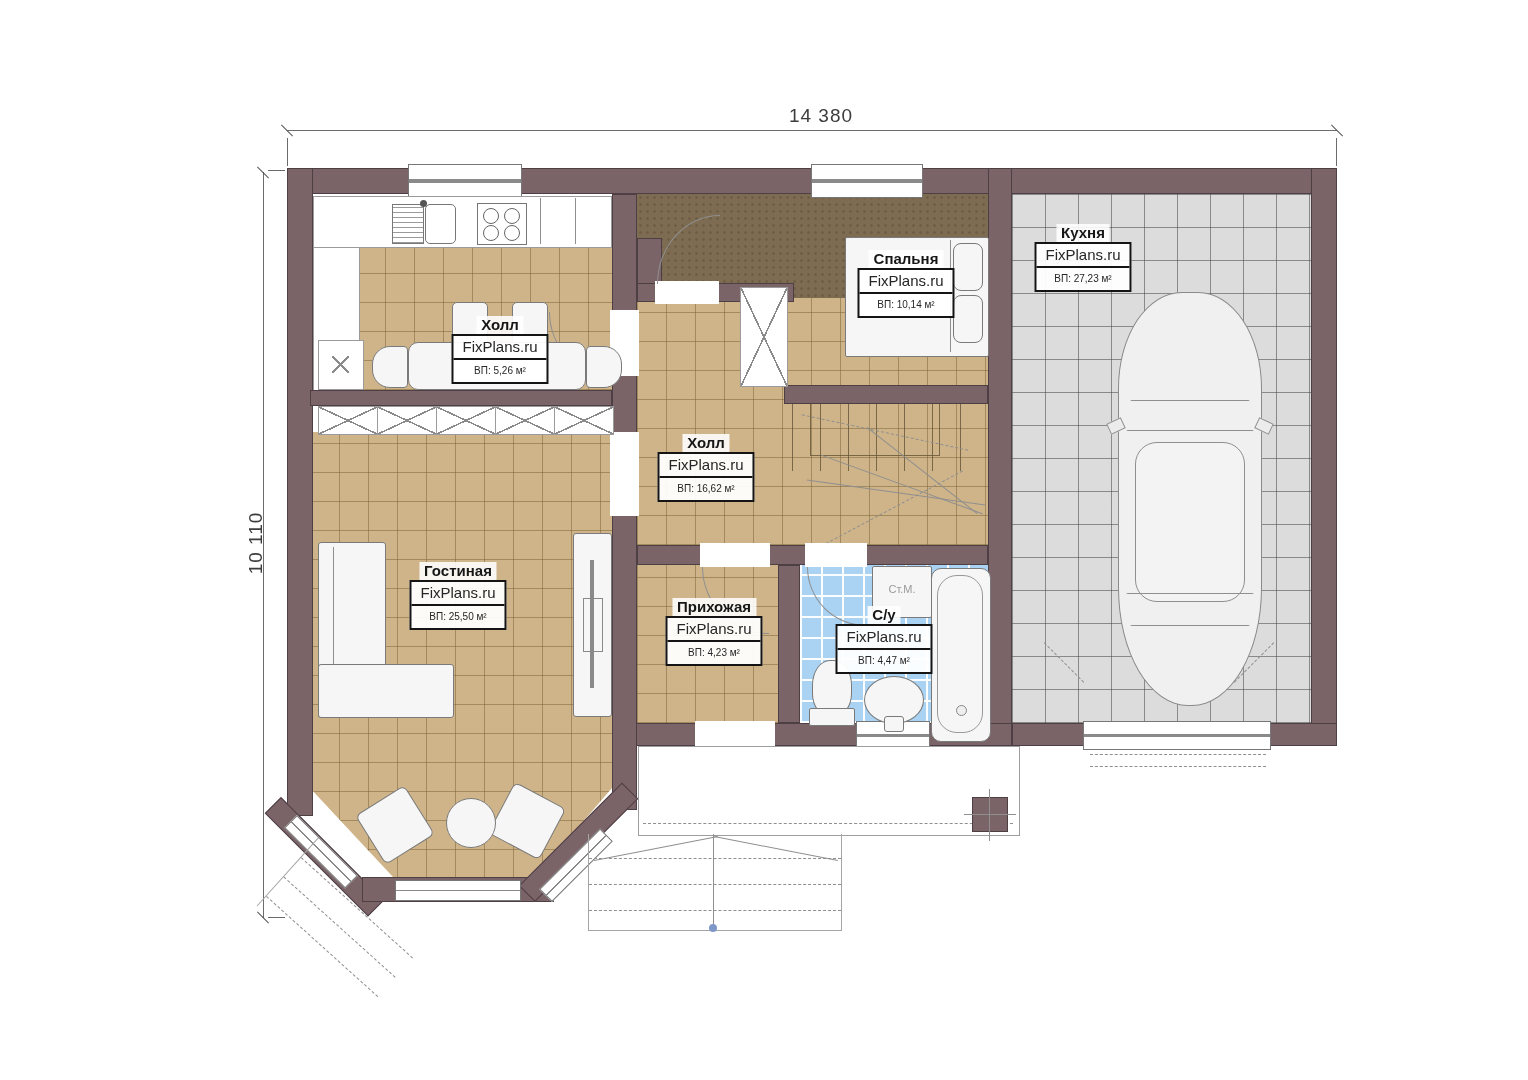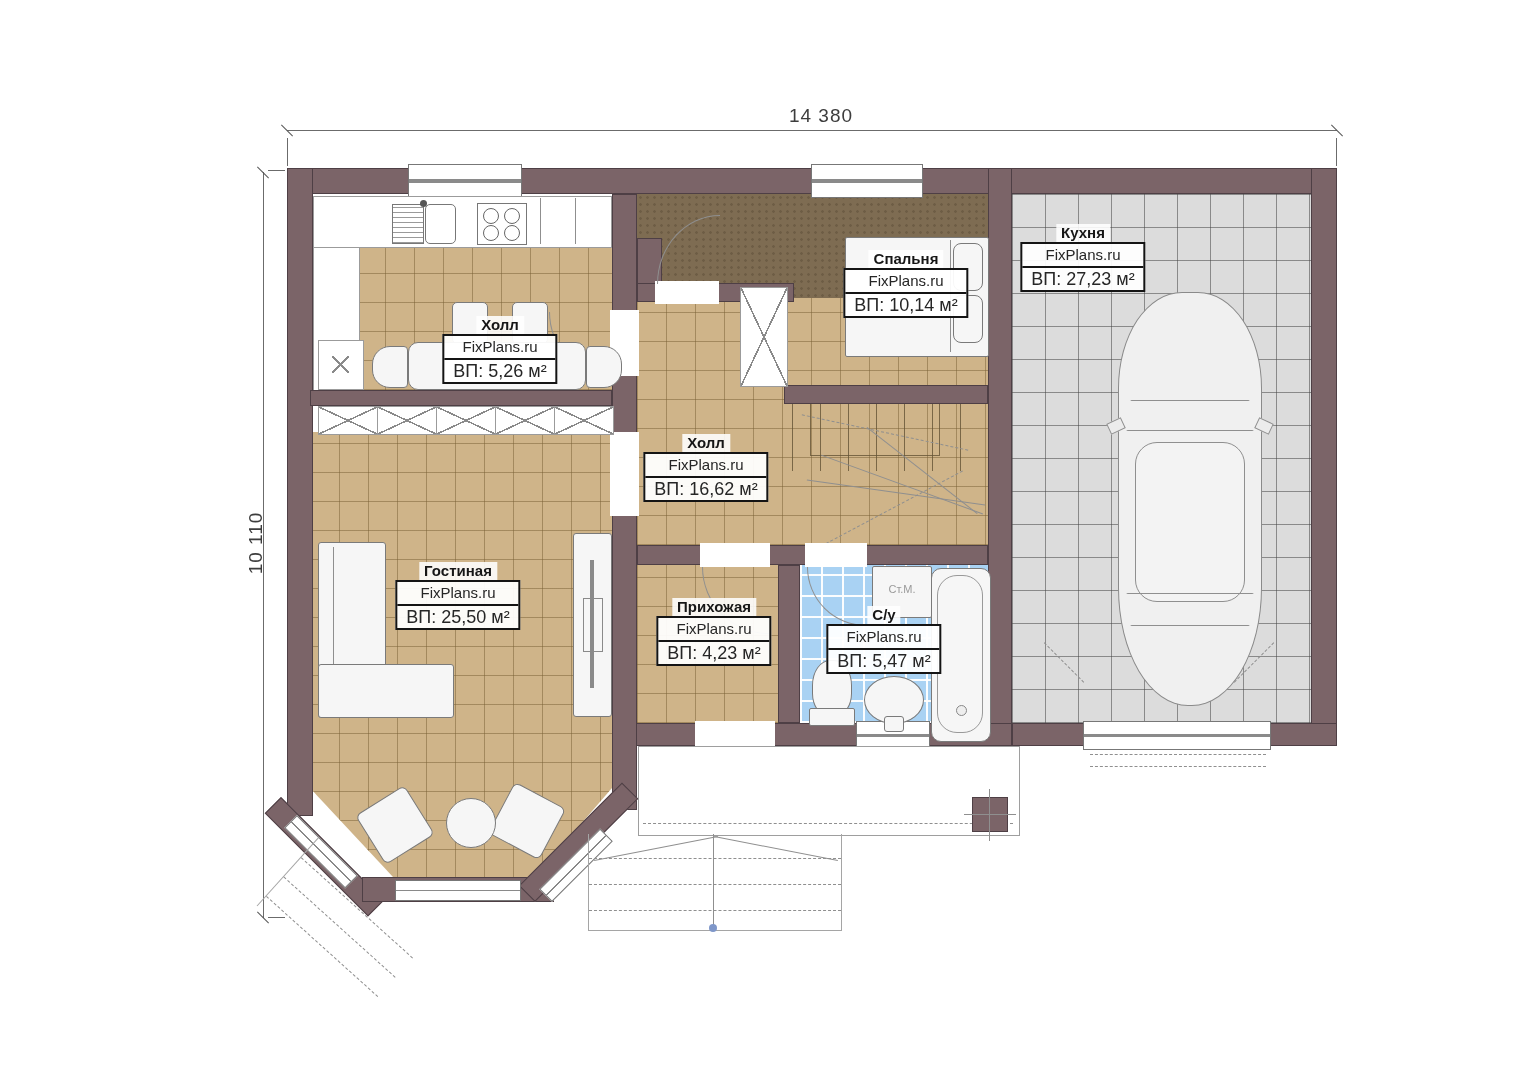--- a/index.html
+++ b/index.html
@@ -37,21 +37,21 @@
   .dimline-v{position:absolute;border-left:1px solid #6b6b6b;}
   .tick{position:absolute;width:16px;border-top:1.6px solid #555;transform:rotate(45deg);}
   .dimtext{position:absolute;color:#3d3d3d;font-size:19px;letter-spacing:1px;background:#fff;
            padding:0 6px;text-align:center;white-space:nowrap;}
   
   .rlabel{position:absolute;transform:translateX(-50%);text-align:center;z-index:12;}
   .rlabel-name{font-weight:bold;font-size:15px;color:#161616;background:rgba(255,255,255,.88);
                padding:0 5px;display:inline-block;white-space:nowrap;line-height:18px;}
   .rlabel-box{background:rgba(255,255,255,.94);border:2px solid #141414;white-space:nowrap;}
   .rlabel-brand{font-size:15px;color:#262626;padding:1px 9px;border-bottom:2px solid #141414;line-height:20px;}
-  .rlabel-area{font-size:18px;color:#262626;padding:1px 9px;line-height:20px;border-radius:6px;}
+  .rlabel-area{font-size:10px;color:#262626;padding:1px 9px;line-height:20px;border-radius:6px;}
   .treads{position:absolute;background-image:repeating-linear-gradient(90deg,rgba(100,84,54,.8) 0 1.4px,transparent 1.4px 28px);}
   .curve-top{position:absolute;height:0;border:1.4px solid transparent;border-top-color:#8f8f8f;border-radius:50%/28px;}
   .curve-bot{position:absolute;height:0;border:1.4px solid transparent;border-bottom-color:#8f8f8f;border-radius:50%/28px;}
   .stmach{position:absolute;font-size:11px;color:#9a9a9a;text-align:center;}
   .dot{position:absolute;border-radius:50%;}
 </style>
 </head>
 <body>
 
 <div class="plan">
@@ -264,21 +264,21 @@
     <div class="rlabel-box">
       <div class="rlabel-brand">FixPlans.ru</div>
       <div class="rlabel-area">ВП: 4,23 м²</div>
     </div>
   </div>
 
   <div class="rlabel" style="left:884px;top:606px;">
     <div class="rlabel-name">С/у</div>
     <div class="rlabel-box">
       <div class="rlabel-brand">FixPlans.ru</div>
-      <div class="rlabel-area">ВП: 5,47 м²</div>
+      <div class="rlabel-area">ВП: 4,47 м²</div>
     </div>
   </div>
 
   <div class="rlabel" style="left:1083px;top:224px;">
     <div class="rlabel-name">Кухня</div>
     <div class="rlabel-box">
       <div class="rlabel-brand">FixPlans.ru</div>
       <div class="rlabel-area">ВП: 27,23 м²</div>
     </div>
   </div>

